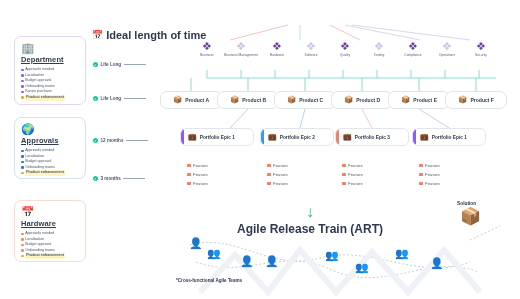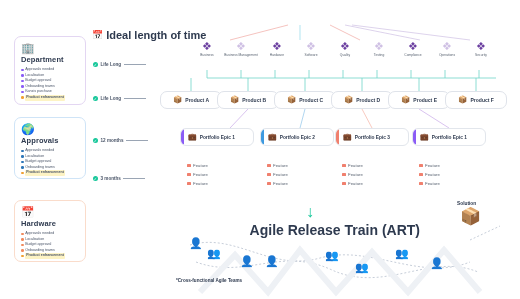--- a/index.html
+++ b/index.html
@@ -16,21 +16,21 @@
   .side-card {
     position: absolute;
     left: 14px; width: 72px;
     background: #ffffff;
     border-radius: 7px;
     padding: 5px 5px 5px 6px;
   }
   .side-card .card-icon { font-size: 11px; line-height: 12px; display:block; margin-bottom:1px; }
   .side-card .card-title {
     font-size: 7.5px; font-weight: bold; color: #2e3a4f;
-    margin-bottom: 3px; letter-spacing: .1px;
+    margin-bottom: 3px; letter-spacing: .1px; text-decoration: underline;
   }
   .side-card ul { list-style: none; }
   .side-card li {
     font-size: 3.6px; line-height: 5.6px; color: #4a5568;
     display: flex; align-items: center; gap: 1.6px;
     white-space: nowrap;
   }
   .bullet { width: 2.6px; height: 2.6px; border-radius: 50%; flex: 0 0 auto; }
   .hl { background: #fdf3c4; border-radius: 1px; padding: 0 1px; font-weight: bold; }
 
@@ -111,21 +111,21 @@
   }
   .feature-row .fsq { width: 3.6px; height: 3.6px; background: #f0806e; border-radius: .6px; flex:0 0 auto; }
 
   
   #art-arrow {
     position: absolute; left: 306px; top: 204px;
     font-size: 16px; line-height: 16px; color: #16c79a;
   }
   #art-title {
     position: absolute; left: 200px; top: 222px; width: 220px;
-    text-align: right; font-size: 14px; font-weight: bold; color: #2e3a4f;
+    text-align: center; font-size: 12px; font-weight: bold; color: #2e3a4f;
   }
   #art-caption {
     position: absolute; left: 176px; top: 278px;
     font-size: 4.6px; font-weight: bold; color: #2e3a4f;
   }
   .team-icon { position: absolute; color: #3d4d66; line-height: 1; }
 
   
   #solution-label {
     position: absolute; left: 457px; top: 201px;

